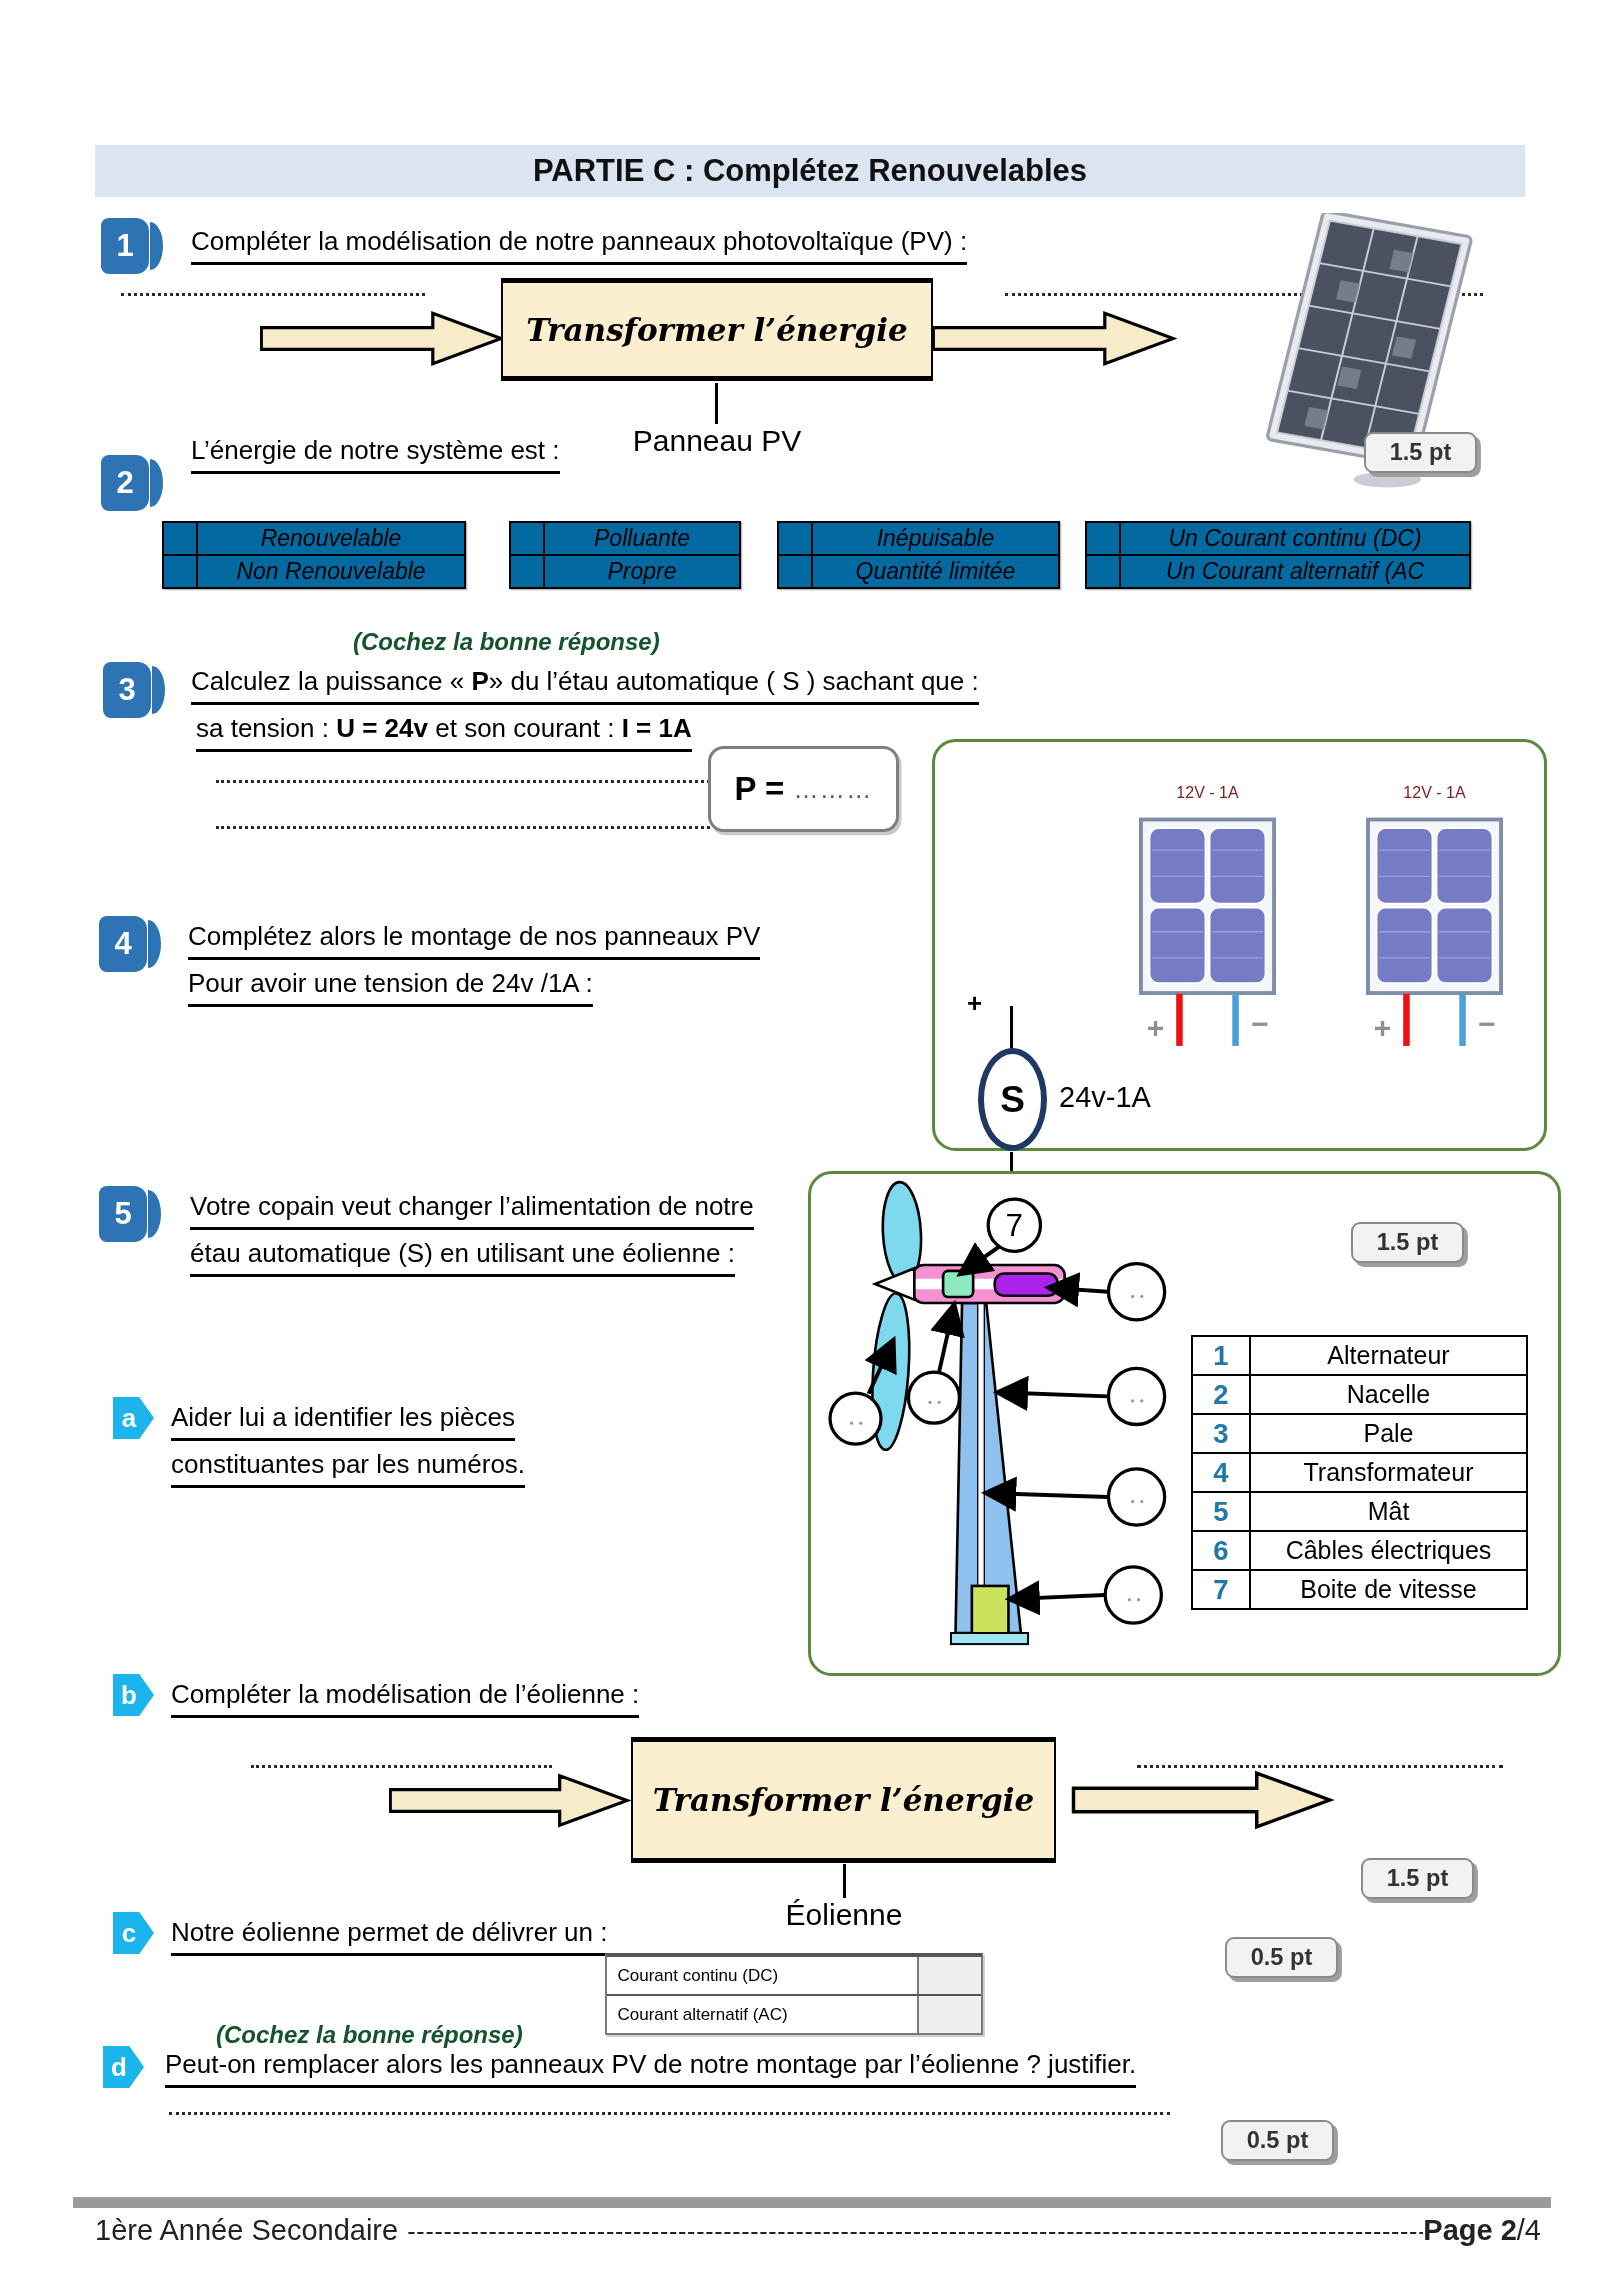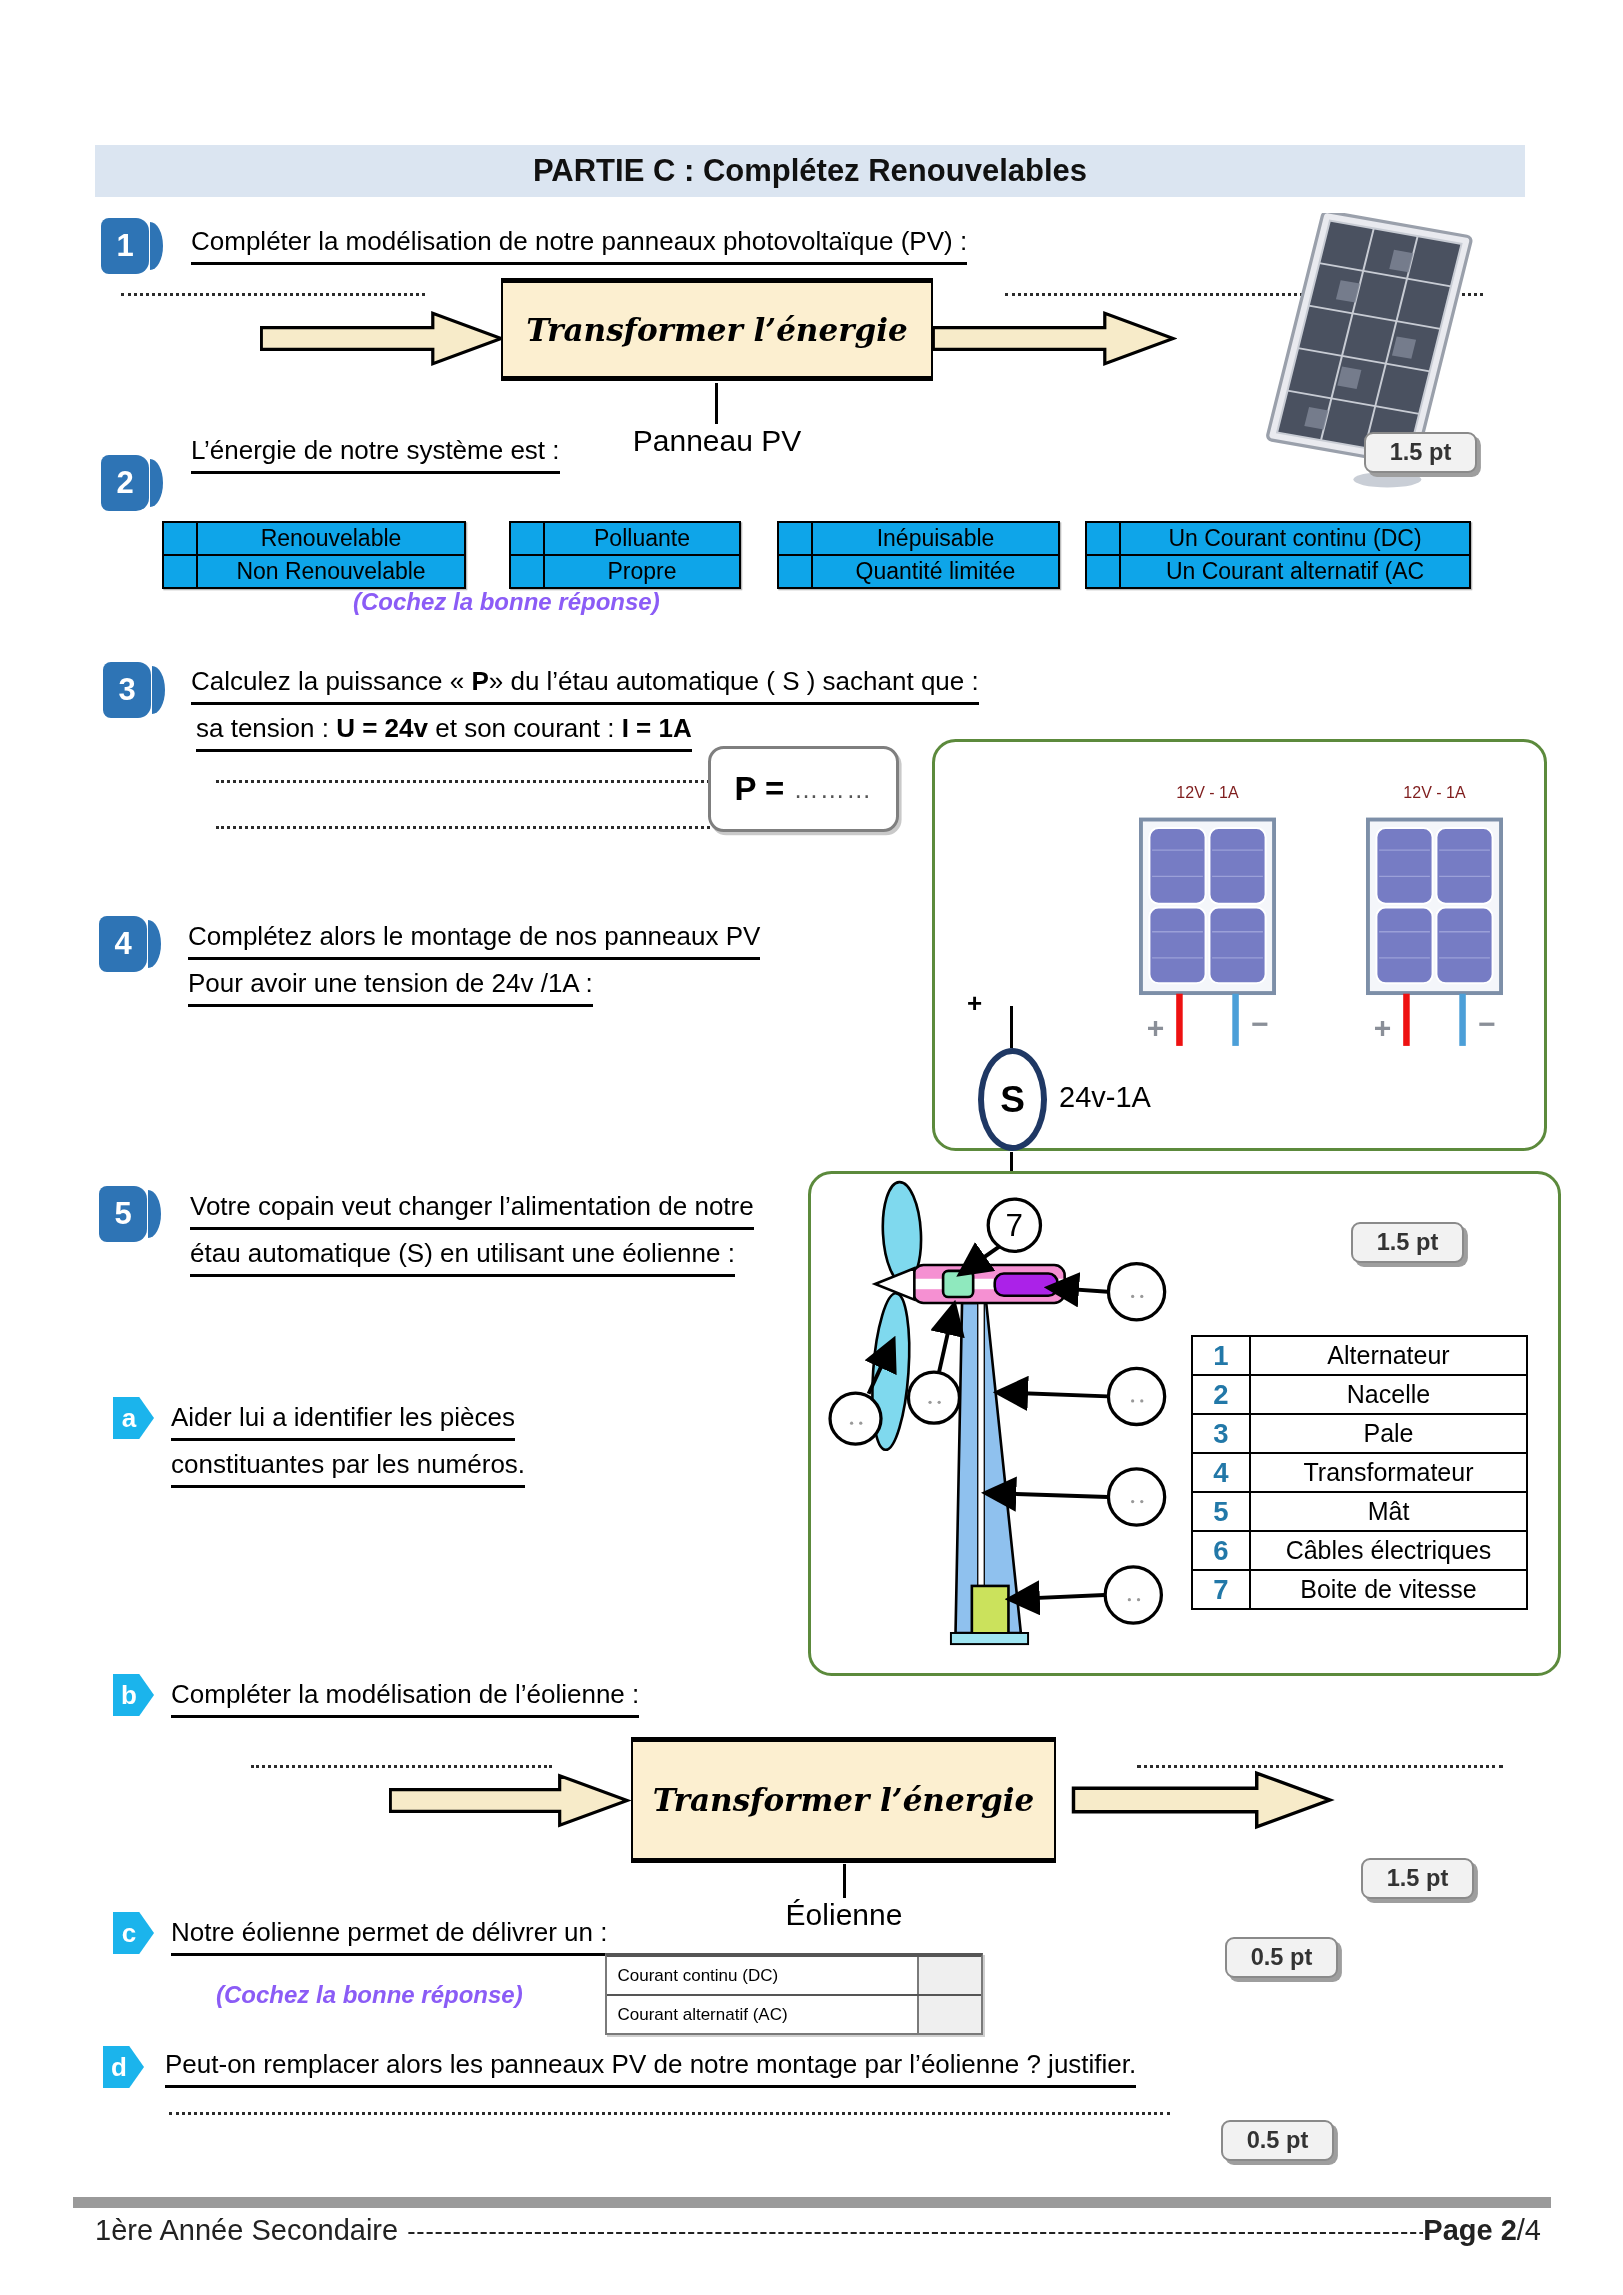--- a/index.html
+++ b/index.html
@@ -52,27 +52,27 @@
   .tbox {
     background:#FCEFD0; border:2px solid #000; border-top-width:5.2px; border-bottom-width:5.2px;
     display:flex; align-items:center; justify-content:center;
   }
   .tbox span {
     font-family:"DejaVu Serif", serif; font-style:italic; font-weight:bold; font-size:31px;
   }
   .vline { width:3.3px; background:#000; }
 
   
-  .chk-table { border:2.6px solid #000; background:#0ea5e9; box-shadow:1.3px 1.3px 0 #bbb; }
+  .chk-table { border:2.6px solid #000; background:#0369a1; box-shadow:1.3px 1.3px 0 #bbb;font-style:italic; }
   .chk-row { display:flex; border-bottom:2.6px solid #000; }
   .chk-row:last-child { border-bottom:none; }
   .chk-cell { width:34px; border-right:2px solid #000; }
   .chk-label { flex:1; height:31px; display:flex; align-items:center; justify-content:center;
                font-size:23px; white-space:nowrap; padding:0 6.5px; }
-  .note-italic { font-style:italic; font-weight:600; color:#8b5cf6; font-size:24px; white-space:nowrap; }
+  .note-italic { font-style:italic; font-weight:600; color:#14532d; font-size:24px; white-space:nowrap;margin-top:40px; }
 
   
   .pbox {
     width:191px; height:86px; background:#fff; border:3.9px solid #7f7f7f; border-radius:15.7px;
     box-shadow:2.6px 3.3px 0 #c9c9c9; display:flex; align-items:center; justify-content:center; gap:9.2px;
   }
   .pbox .p { font-size:33px; font-weight:bold; }
   .pbox .d { font-size:25px; color:#555; letter-spacing:1.3px; }
 
   

